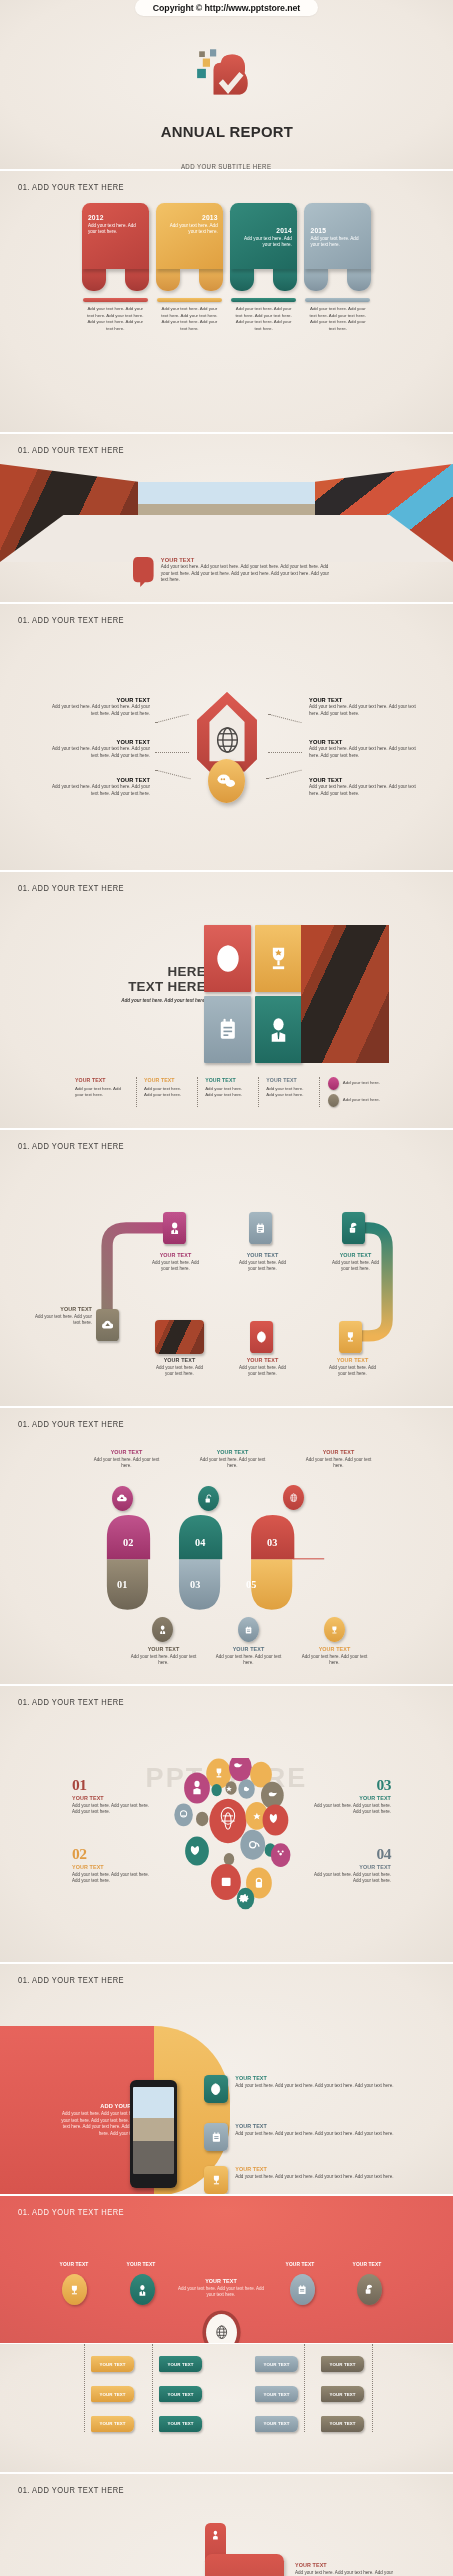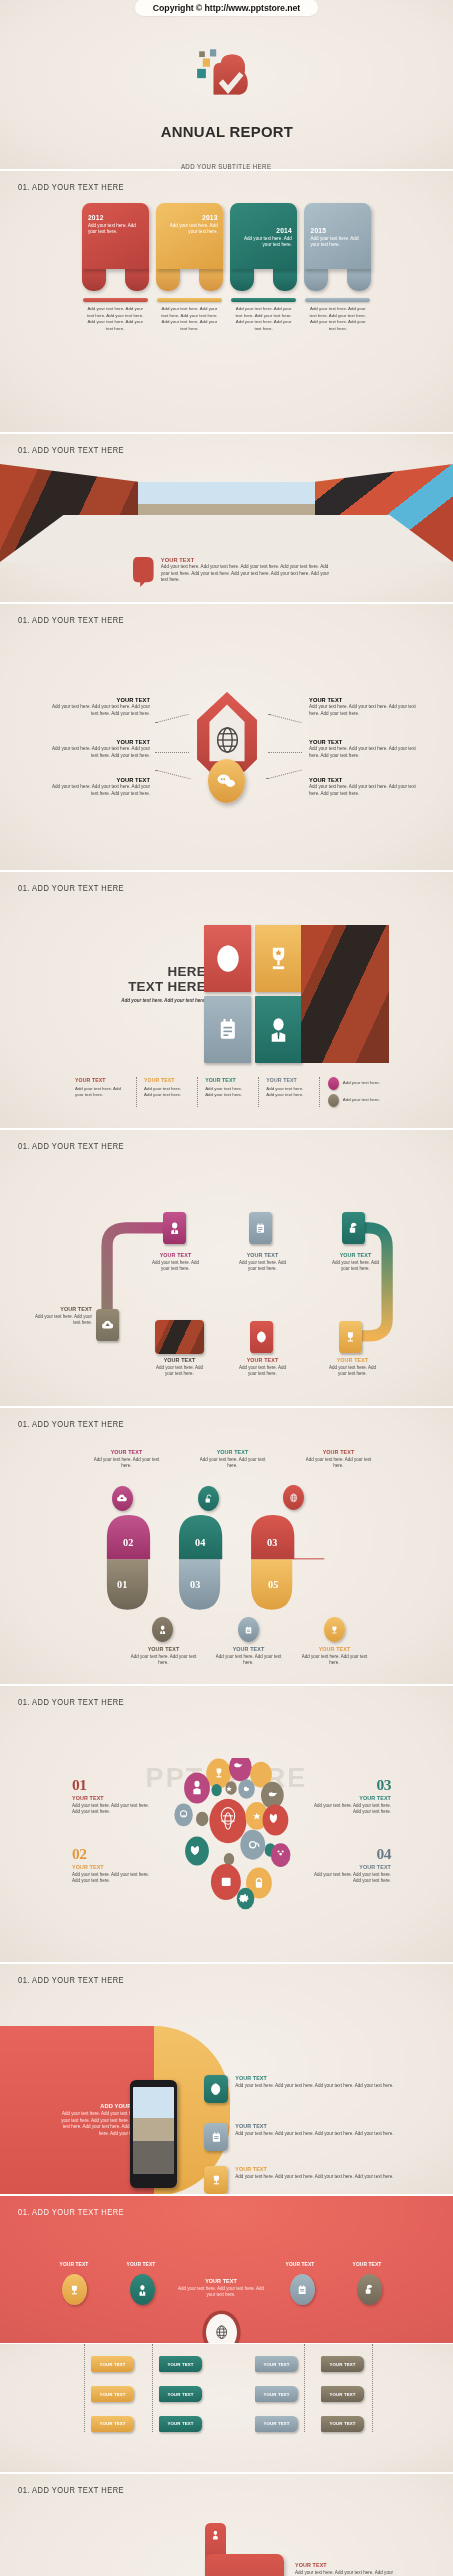--- a/index.html
+++ b/index.html
@@ -576,21 +576,21 @@
     <path d="M198 88 V46 q0 -44 42 -44 q42 0 42 44 V88 z" fill="url(#w4)"></path>
     <path d="M280 88 H338 V140 q0 46 40 46 q40 0 40 -46 V88 z" fill="url(#w5)"></path>
     <path d="M338 88 V46 q0 -44 42 -44 q42 0 42 44 V88 z" fill="url(#w6)"></path>
     <path d="M420 88 H480 V86 H420 z" fill="url(#w6)"></path>
   </svg>
 
   <div class="wave-num" style="position:absolute;left:117px;top:171px">01</div>
   <div class="wave-num" style="position:absolute;left:123px;top:129px">02</div>
   <div class="wave-num" style="position:absolute;left:190px;top:171px">03</div>
   <div class="wave-num" style="position:absolute;left:195px;top:129px">04</div>
-  <div class="wave-num" style="position:absolute;left:268px;top:171px">05</div>
+  <div class="wave-num" style="position:absolute;left:246px;top:171px">05</div>
   <div class="wave-num" style="position:absolute;left:267px;top:129px">03</div>
 
   <div style="position:absolute;left:152px;top:209px;width:20.6px;height:25px;border-radius:50%;background:linear-gradient(#8a7f6b,#6e6555);box-shadow:1px 1.5px 2.6px rgba(0,0,0,.25);display:flex;align-items:center;justify-content:center">
     <svg viewBox="0 0 30 32" fill="#fff" style="width:9.3px;height:9.8px">
           <ellipse cx="15" cy="9" rx="6" ry="7"></ellipse>
           <path d="M15 18 l-8 4 v10 h16 V22 z"></path>
           <path d="M13 18 h4 l-1 9 -1 2 -1 -2 z" fill="#6e6555"></path>
         </svg>
   </div>
   <div style="position:absolute;left:238px;top:209px;width:20.6px;height:25px;border-radius:50%;background:linear-gradient(#a5b7c1,#7d909c);box-shadow:1px 1.5px 2.6px rgba(0,0,0,.25);display:flex;align-items:center;justify-content:center">

